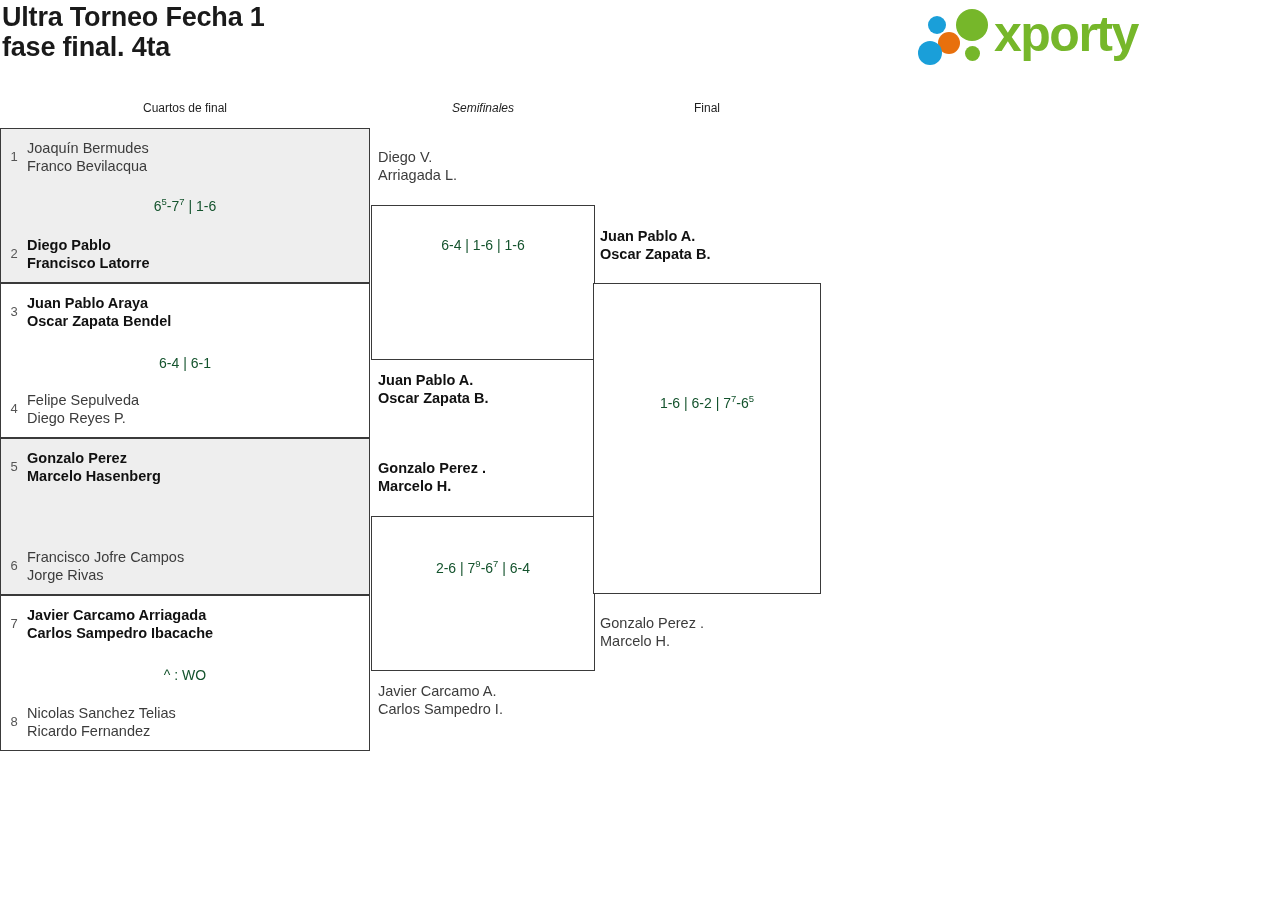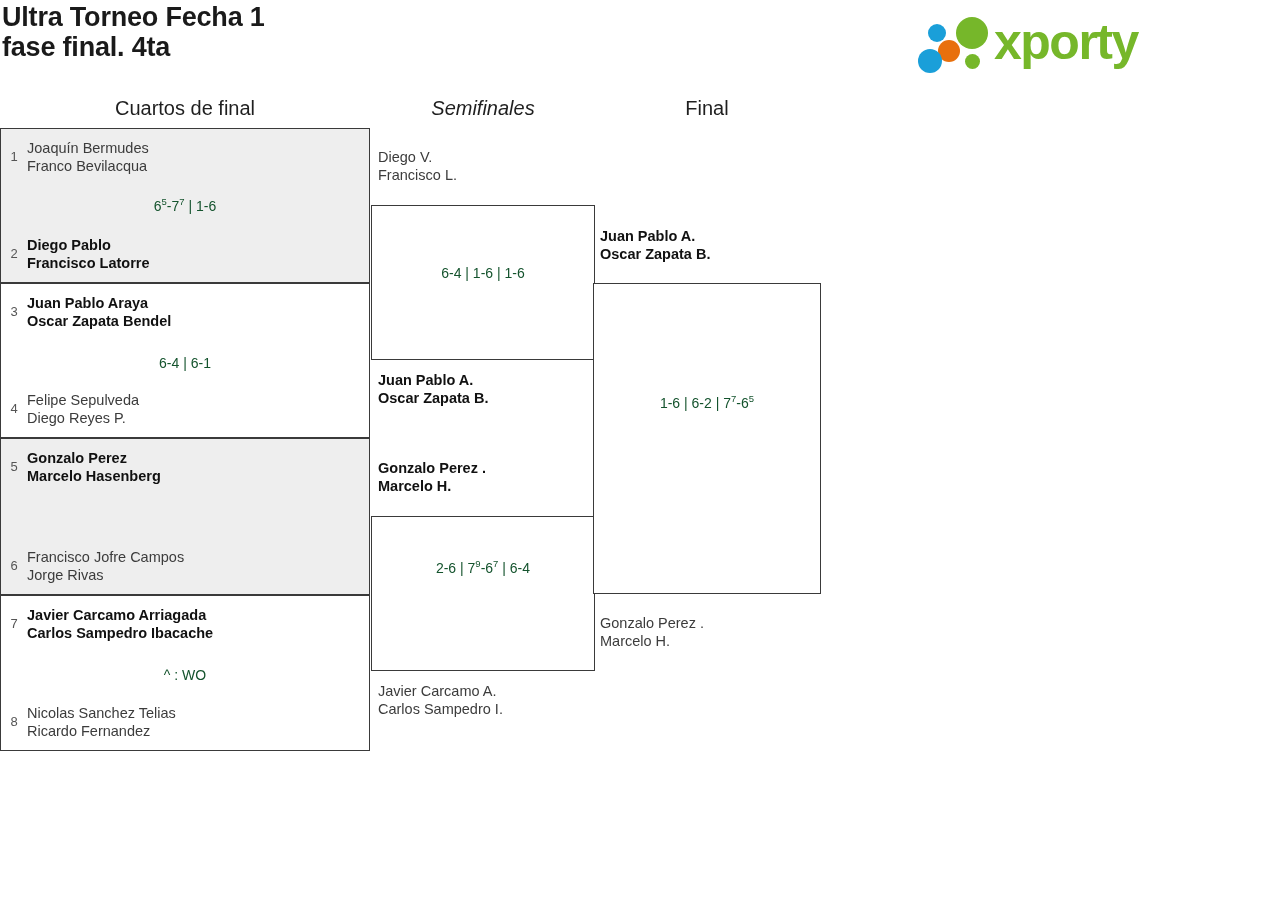--- a/index.html
+++ b/index.html
@@ -32,21 +32,21 @@
     line-height: 30px;
     letter-spacing: -0.2px;
     color: #1a1a1a;
     white-space: pre-line;
   }
 
   
   #brand-logo {
     position: absolute;
     right: 6px;
-    top: 16px;
+    top: 8px;
     width: 226px;
     height: 58px;
   }
   #brand-logo .dot {
     position: absolute;
     border-radius: 50%;
   }
   #brand-logo .logo-word {
     position: absolute;
     left: 78px;
@@ -54,21 +54,21 @@
     font-size: 50px;
     font-weight: 700;
     letter-spacing: -1.5px;
     line-height: 58px;
     color: #76b72a;
   }
 
   
   .round-header {
     position: absolute;
-    font-size: 20px;
+    font-size: 12px;
     font-weight: 400;
     color: #1f1f1f;
     text-align: center;
     line-height: 20px;
   }
   #round-header-0 { left: 0px;   top: 98px; width: 370px; }
   #round-header-1 { left: 371px; top: 98px; width: 224px; font-style: italic; }
   #round-header-2 { left: 593px; top: 98px; width: 228px; }
 
   
@@ -143,21 +143,21 @@
   #match-qf-3 .score { top: 70px; }
   #match-qf-4 .score { top: 70px; }
 
   
   #match-sf-1 { left: 371px; top: 205px; width: 224px; height: 155px; }
   #match-sf-2 { left: 371px; top: 516px; width: 224px; height: 155px; }
   #match-sf-1 .competitor.top    { top: -58px; }
   #match-sf-1 .competitor.bottom { bottom: -48px; }
   #match-sf-2 .competitor.top    { top: -58px; }
   #match-sf-2 .competitor.bottom { bottom: -48px; }
-  #match-sf-1 .score { top: 30px; margin-top: 28px; }
+  #match-sf-1 .score { top: 30px; }
   #match-sf-2 .score { top: 42px; }
   .sf .names, .fin .names { padding-left: 6px; }
 
   
   #match-final { left: 593px; top: 283px; width: 228px; height: 311px; }
   #match-final .competitor.top    { top: -57px; }
   #match-final .competitor.bottom { bottom: -57px; }
   #match-final .score { top: 110px; }
 </style>
 </head>
@@ -235,21 +235,21 @@
       <span class="seed">8</span>
       <span class="names">Nicolas Sanchez Telias
 Ricardo Fernandez</span>
     </div>
   </div>
 
   <div class="match plain sf" id="match-sf-1">
     <div class="competitor top loser">
 
       <span class="names">Diego V.
-Francisco L.</span>
+Arriagada L.</span>
     </div>
     <div class="score">6-4 | 1-6 | 1-6</div>
     <div class="competitor bottom winner">
 
       <span class="names">Juan Pablo A.
 Oscar Zapata B.</span>
     </div>
   </div>
 
   <div class="match plain sf" id="match-sf-2">

